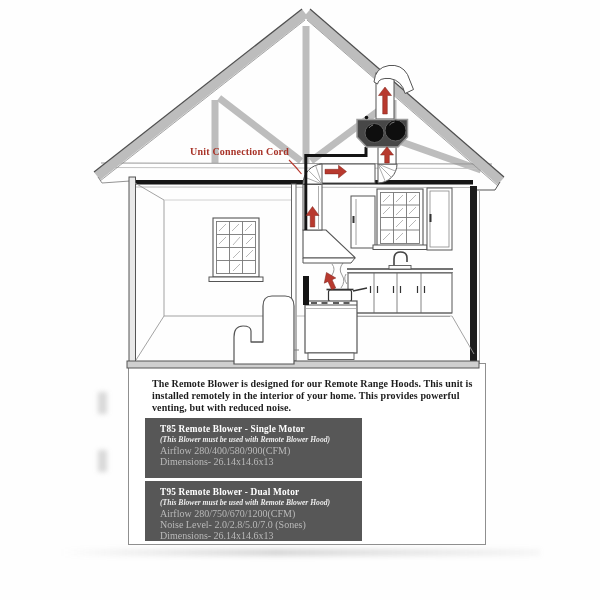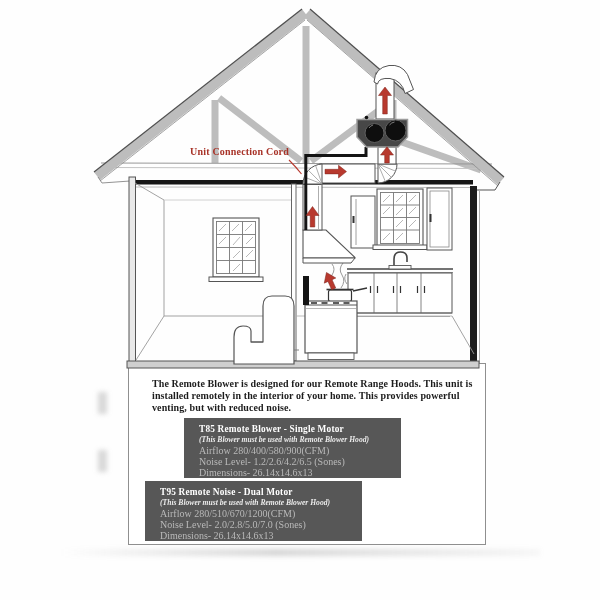--- a/index.html
+++ b/index.html
@@ -8,21 +8,21 @@
   .stage svg{position:absolute;left:0;top:0;z-index:2;pointer-events:none;}
 
   .frame{position:absolute;left:128px;top:363px;width:356px;height:180px;
          border:1.4px solid #8f8f8f;z-index:1;background:#fff;}
 
   .desc{position:absolute;left:152px;top:378px;width:330px;z-index:3;
         font-weight:bold;font-size:10px;line-height:12.2px;color:#1c1c1c;
         letter-spacing:0.1px;}
 
   .spec{position:absolute;left:145px;width:217px;height:60px;background:#575757;z-index:3;}
-  .spec-1{top:418px;margin-left:39px;}
+  .spec-1{top:418px;}
   .spec-2{top:481px;}
   .spec .title{margin:6px 0 0 15px;font-size:9.3px;font-weight:bold;color:#ffffff;
                letter-spacing:0.2px;}
   .spec .note{margin:1px 0 0 15px;font-size:7.6px;font-weight:bold;color:#ebebeb;font-style:italic;}
   .spec .row{margin:1.5px 0 0 15px;font-size:10px;color:#b9b9b9;line-height:9.6px;}
 
   .callout{position:absolute;left:190px;top:146px;width:120px;z-index:3;
            font-size:10px;font-weight:bold;color:#a83328;letter-spacing:0.2px;font-family:Liberation Serif, serif;}
 
   .smudge{position:absolute;left:60px;top:549px;width:480px;height:7px;z-index:0;
@@ -41,28 +41,27 @@
   <div class="edge-mark" style="left:98px;top:450px;"></div>
 
   <div class="frame"></div>
 
   <div class="desc">The Remote Blower is designed for our Remote Range Hoods.  This unit is installed remotely in the interior of your home.  This provides powerful venting, but with reduced noise.</div>
 
   <div class="spec spec-1">
     <div class="title">T85 Remote Blower - Single Motor</div>
     <div class="note">(This Blower must be used with Remote Blower Hood)</div>
     <div class="row">Airflow 280/400/580/900(CFM)</div>
-    <div class="row">Noise Level- 1.2/2.6/4.2/6.5 (Sones)</div>
     <div class="row">Dimensions- 26.14x14.6x13</div>
   </div>
 
   <div class="spec spec-2">
-    <div class="title">T95 Remote Noise - Dual Motor</div>
+    <div class="title">T95 Remote Blower - Dual Motor</div>
     <div class="note">(This Blower must be used with Remote Blower Hood)</div>
-    <div class="row">Airflow 280/510/670/1200(CFM)</div>
+    <div class="row">Airflow 280/750/670/1200(CFM)</div>
     <div class="row">Noise Level- 2.0/2.8/5.0/7.0 (Sones)</div>
     <div class="row">Dimensions- 26.14x14.6x13</div>
   </div>
 
   <div class="callout">Unit Connection Cord</div>
 
   <svg width="600" height="600" viewBox="0 0 600 600">
 
     <g>
       <line x1="306" y1="26" x2="306" y2="163" stroke="#bdbdbd" stroke-width="7"></line>

